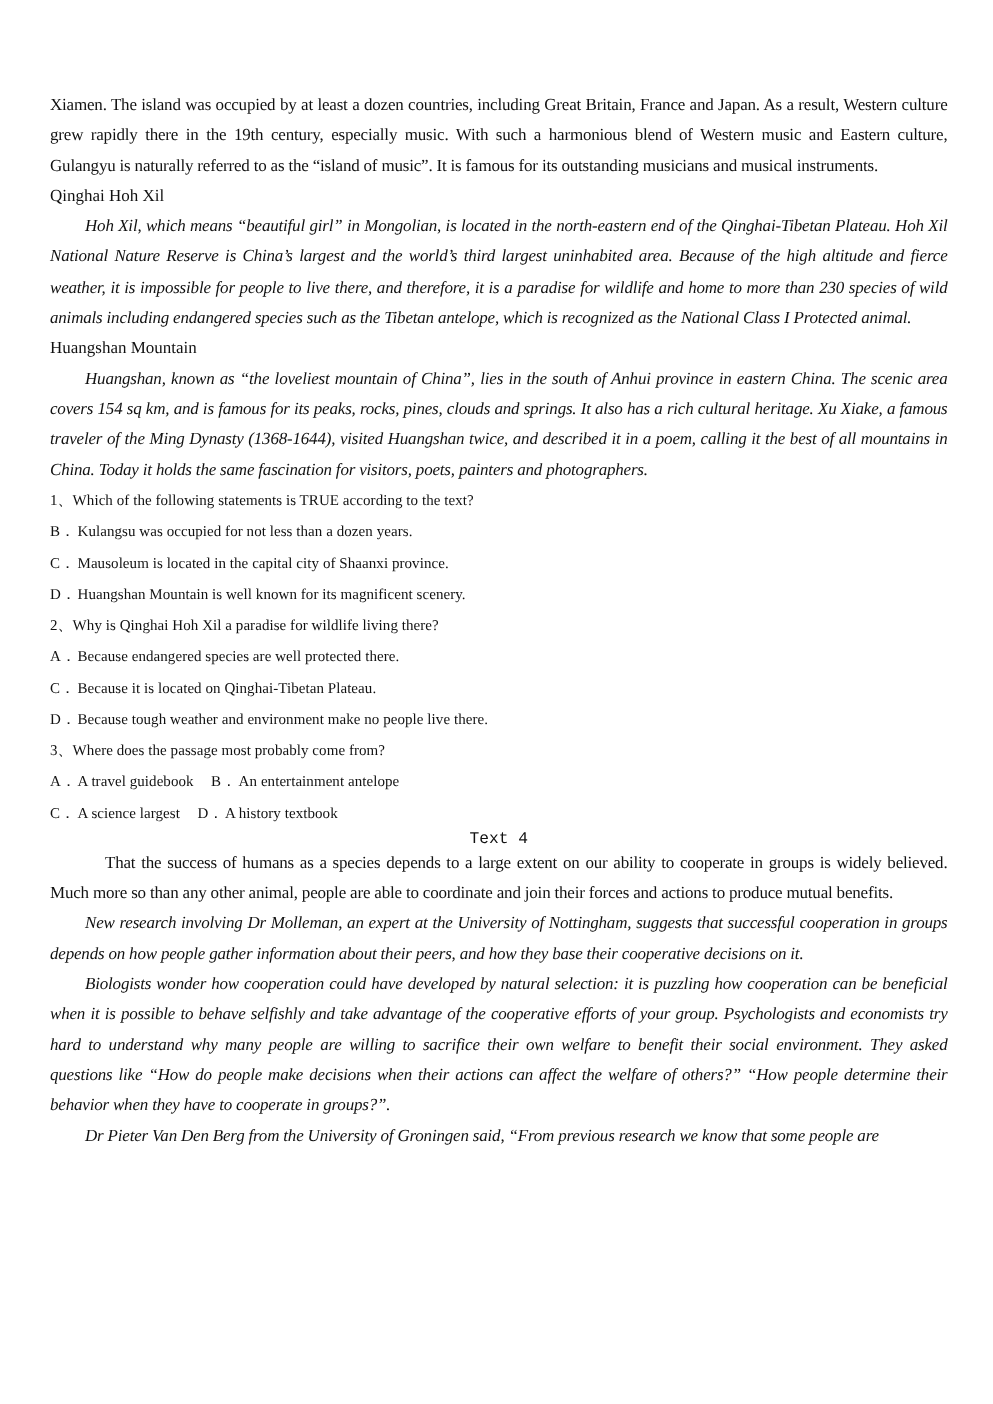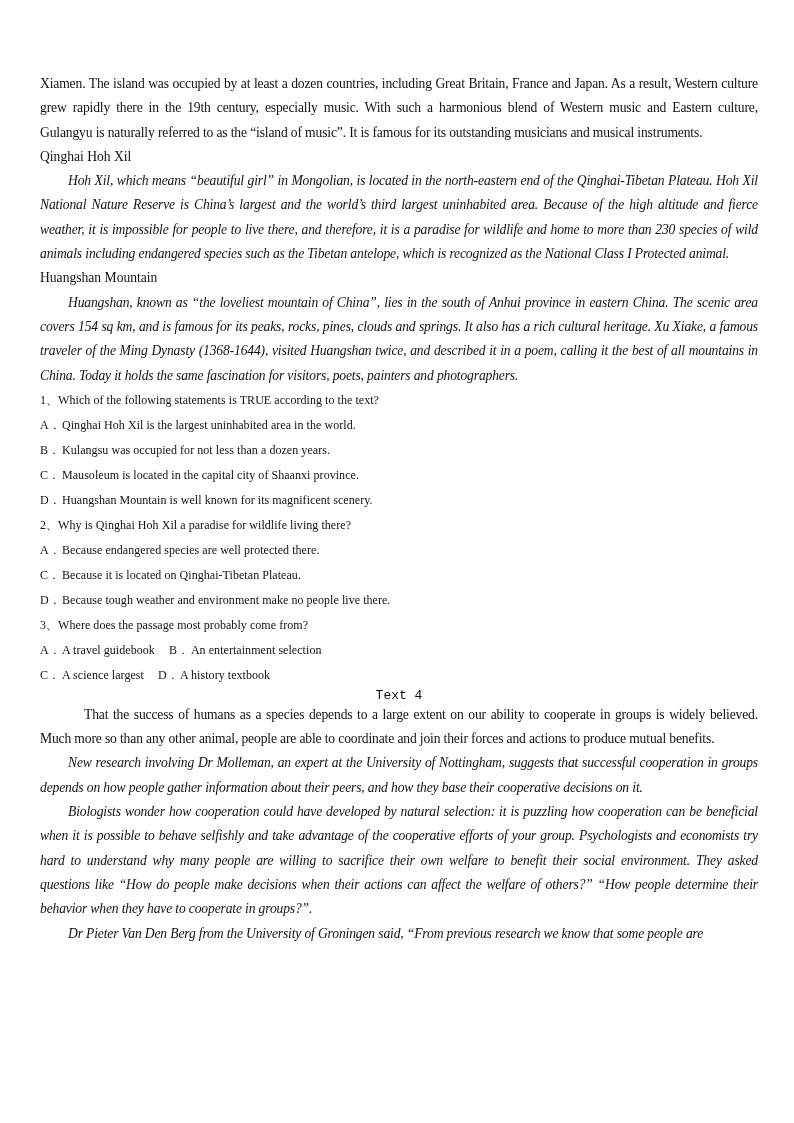--- a/index.html
+++ b/index.html
@@ -34,37 +34,36 @@
   <p class="p">Xiamen. The island was occupied by at least a dozen countries, including Great Britain, France and Japan. As a result, Western culture grew rapidly there in the 19th century, especially music. With such a harmonious blend of Western music and Eastern culture, Gulangyu is naturally referred to as the “island of music”. It is famous for its outstanding musicians and musical instruments.</p>
 
   <p class="heading">Qinghai Hoh Xil</p>
   <p class="p indent">Hoh Xil, which means “beautiful girl” in Mongolian, is located in the north-eastern end of the Qinghai-Tibetan Plateau. Hoh Xil National Nature Reserve is China’s largest and the world’s third largest uninhabited area. Because of the high altitude and fierce weather, it is impossible for people to live there, and therefore, it is a paradise for wildlife and home to more than 230 species of wild animals including endangered species such as the Tibetan antelope, which is recognized as the National Class I Protected animal.</p>
 
   <p class="heading">Huangshan Mountain</p>
   <p class="p indent">Huangshan, known as “the loveliest mountain of China”, lies in the south of Anhui province in eastern China. The scenic area covers 154 sq km, and is famous for its peaks, rocks, pines, clouds and springs. It also has a rich cultural heritage. Xu Xiake, a famous traveler of the Ming Dynasty (1368-1644), visited Huangshan twice, and described it in a poem, calling it the best of all mountains in China. Today it holds the same fascination for visitors, poets, painters and photographers.</p>
 
   <div>
     <p class="q">1、Which of the following statements is TRUE according to the text?</p>
-    <p class="q"><span class="opt-letter">A．</span><span>Qinghai Hoh Xil is the largest uninhabited area in the world.</span></p>
     <p class="q"><span class="opt-letter">B．</span><span>Kulangsu was occupied for not less than a dozen years.</span></p>
     <p class="q"><span class="opt-letter">C．</span><span>Mausoleum is located in the capital city of Shaanxi province.</span></p>
     <p class="q"><span class="opt-letter">D．</span><span>Huangshan Mountain is well known for its magnificent scenery.</span></p>
   </div>
 
   <div>
     <p class="q">2、Why is Qinghai Hoh Xil a paradise for wildlife living there?</p>
     <p class="q"><span class="opt-letter">A．</span><span>Because endangered species are well protected there.</span></p>
     <p class="q"><span class="opt-letter">C．</span><span>Because it is located on Qinghai-Tibetan Plateau.</span></p>
     <p class="q"><span class="opt-letter">D．</span><span>Because tough weather and environment make no people live there.</span></p>
   </div>
 
   <div>
     <p class="q">3、Where does the passage most probably come from?</p>
     <p class="q">
-      <span class="opt-letter">A．</span><span class="opt-inline">A travel guidebook</span><span class="opt-letter">B．</span><span>An entertainment selection</span>
+      <span class="opt-letter">A．</span><span class="opt-inline">A travel guidebook</span><span class="opt-letter">B．</span><span>An entertainment antelope</span>
     </p>
     <p class="q">
       <span class="opt-letter">C．</span><span class="opt-inline">A science largest</span><span class="opt-letter">D．</span><span>A history textbook</span>
     </p>
   </div>
 
   <p class="text4-title">Text 4</p>
   <p class="p text4-first">That the success of humans as a species depends to a large extent on our ability to cooperate in groups is widely believed. Much more so than any other animal, people are able to coordinate and join their forces and actions to produce mutual benefits.</p>
   <p class="p indent">New research involving Dr Molleman, an expert at the University of Nottingham, suggests that successful cooperation in groups depends on how people gather information about their peers, and how they base their cooperative decisions on it.</p>
   <p class="p indent">Biologists wonder how cooperation could have developed by natural selection: it is puzzling how cooperation can be beneficial when it is possible to behave selfishly and take advantage of the cooperative efforts of your group. Psychologists and economists try hard to understand why many people are willing to sacrifice their own welfare to benefit their social environment. They asked questions like “How do people make decisions when their actions can affect the welfare of others?” “How people determine their behavior when they have to cooperate in groups?”.</p>

